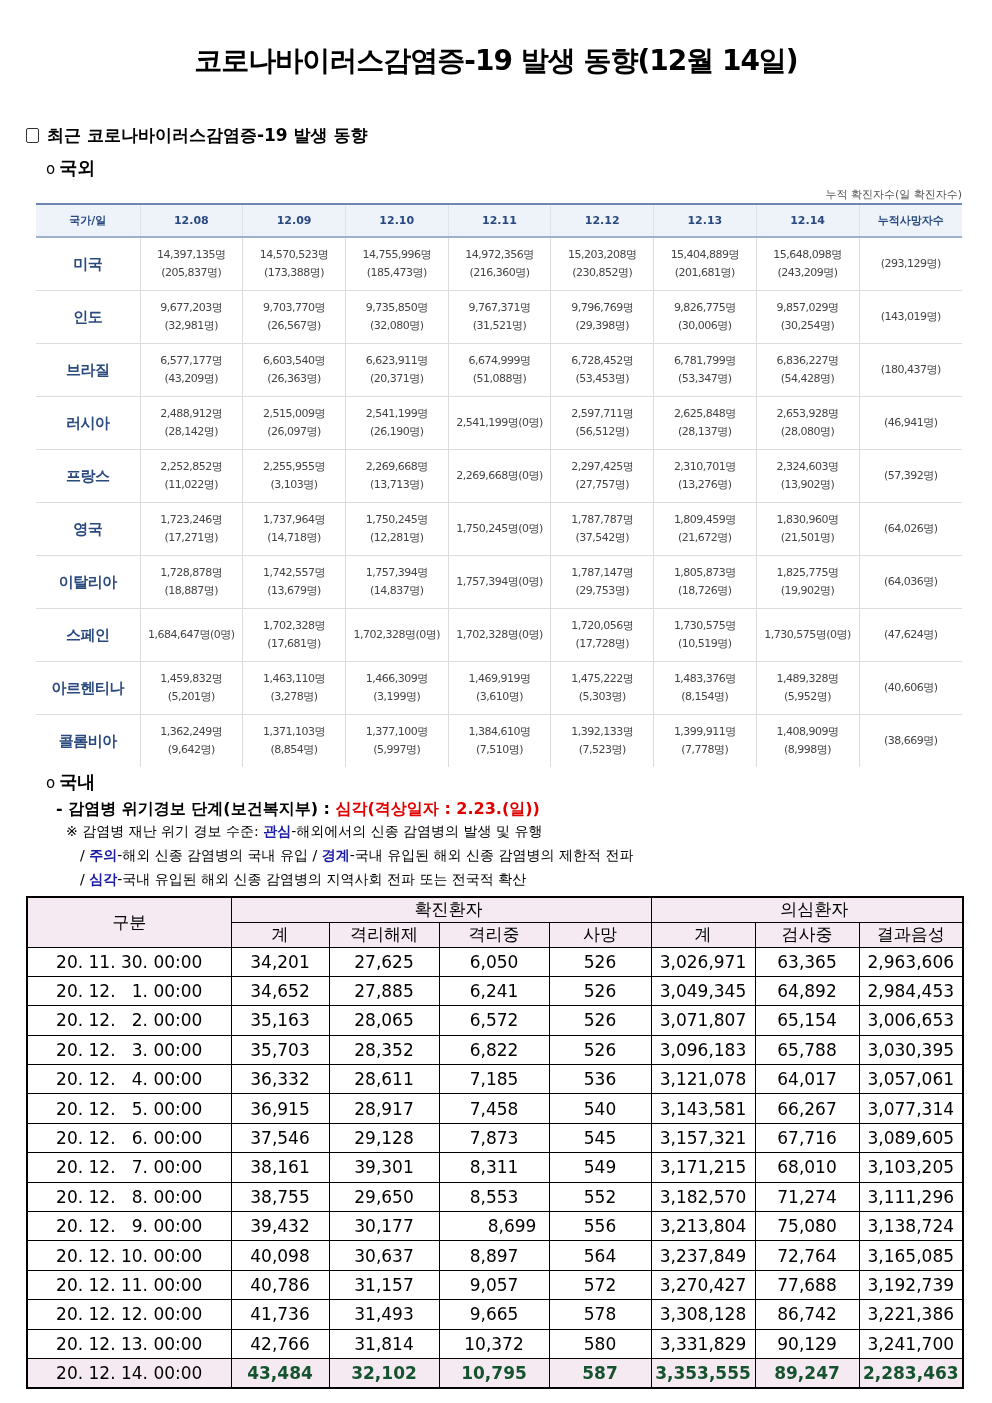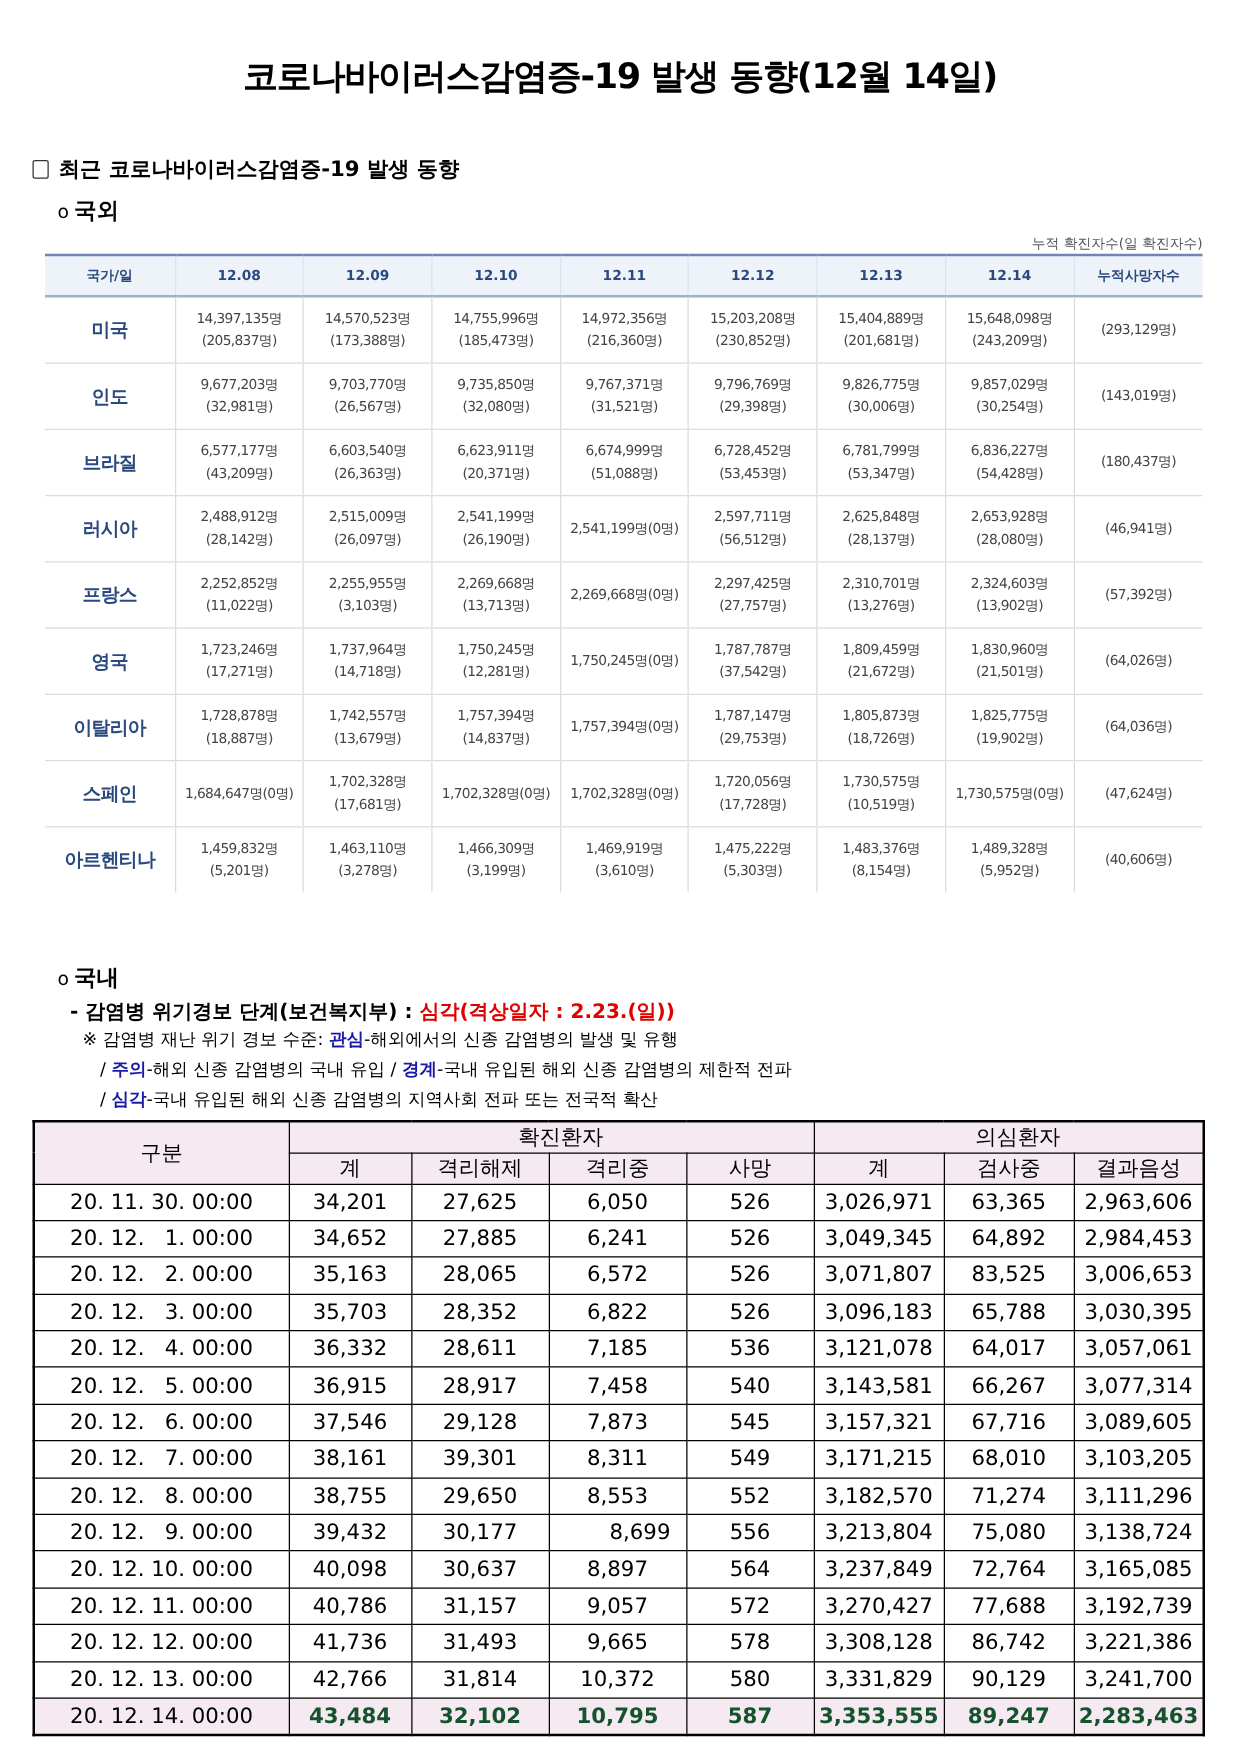--- a/index.html
+++ b/index.html
@@ -176,20 +176,31 @@
       <tr>
         <td>아르헨티나</td>
         <td>1,459,832명 (5,201명)</td>
         <td>1,463,110명 (3,278명)</td>
         <td>1,466,309명 (3,199명)</td>
         <td>1,469,919명 (3,610명)</td>
         <td>1,475,222명 (5,303명)</td>
         <td>1,483,376명 (8,154명)</td>
         <td>1,489,328명 (5,952명)</td>
         <td class="death">(40,606명)</td>
+      </tr>
+      <tr>
+        <td>콜롬비아</td>
+        <td>1,362,249명 (9,642명)</td>
+        <td>1,371,103명 (8,854명)</td>
+        <td>1,377,100명 (5,997명)</td>
+        <td>1,384,610명 (7,510명)</td>
+        <td>1,392,133명 (7,523명)</td>
+        <td>1,399,911명 (7,778명)</td>
+        <td>1,408,909명 (8,998명)</td>
+        <td class="death">(38,669명)</td>
       </tr>
     </tbody>
 </table>
 
 <div class="dom-heading">
   <span class="circ">o</span><span>국내</span>
 </div>
 
 <div class="alert-line">
   <span>- 감염병 위기경보 단계(보건복지부) : </span><span class="red">심각(격상일자 : 2.23.(일))</span>
@@ -253,21 +264,21 @@
         <td class="num" style="white-space: pre;">64,892</td>
         <td class="num" style="white-space: pre;">2,984,453</td>
       </tr>
       <tr>
         <td style="white-space: pre;">20. 12.   2. 00:00</td>
         <td class="num" style="white-space: pre;">35,163</td>
         <td class="num" style="white-space: pre;">28,065</td>
         <td class="num" style="white-space: pre;">6,572</td>
         <td class="num" style="white-space: pre;">526</td>
         <td class="num" style="white-space: pre;">3,071,807</td>
-        <td class="num" style="white-space: pre;">83,525</td>
+        <td class="num" style="white-space: pre;">65,154</td>
         <td class="num" style="white-space: pre;">3,006,653</td>
       </tr>
       <tr>
         <td style="white-space: pre;">20. 12.   3. 00:00</td>
         <td class="num" style="white-space: pre;">35,703</td>
         <td class="num" style="white-space: pre;">28,352</td>
         <td class="num" style="white-space: pre;">6,822</td>
         <td class="num" style="white-space: pre;">526</td>
         <td class="num" style="white-space: pre;">3,096,183</td>
         <td class="num" style="white-space: pre;">65,788</td>

